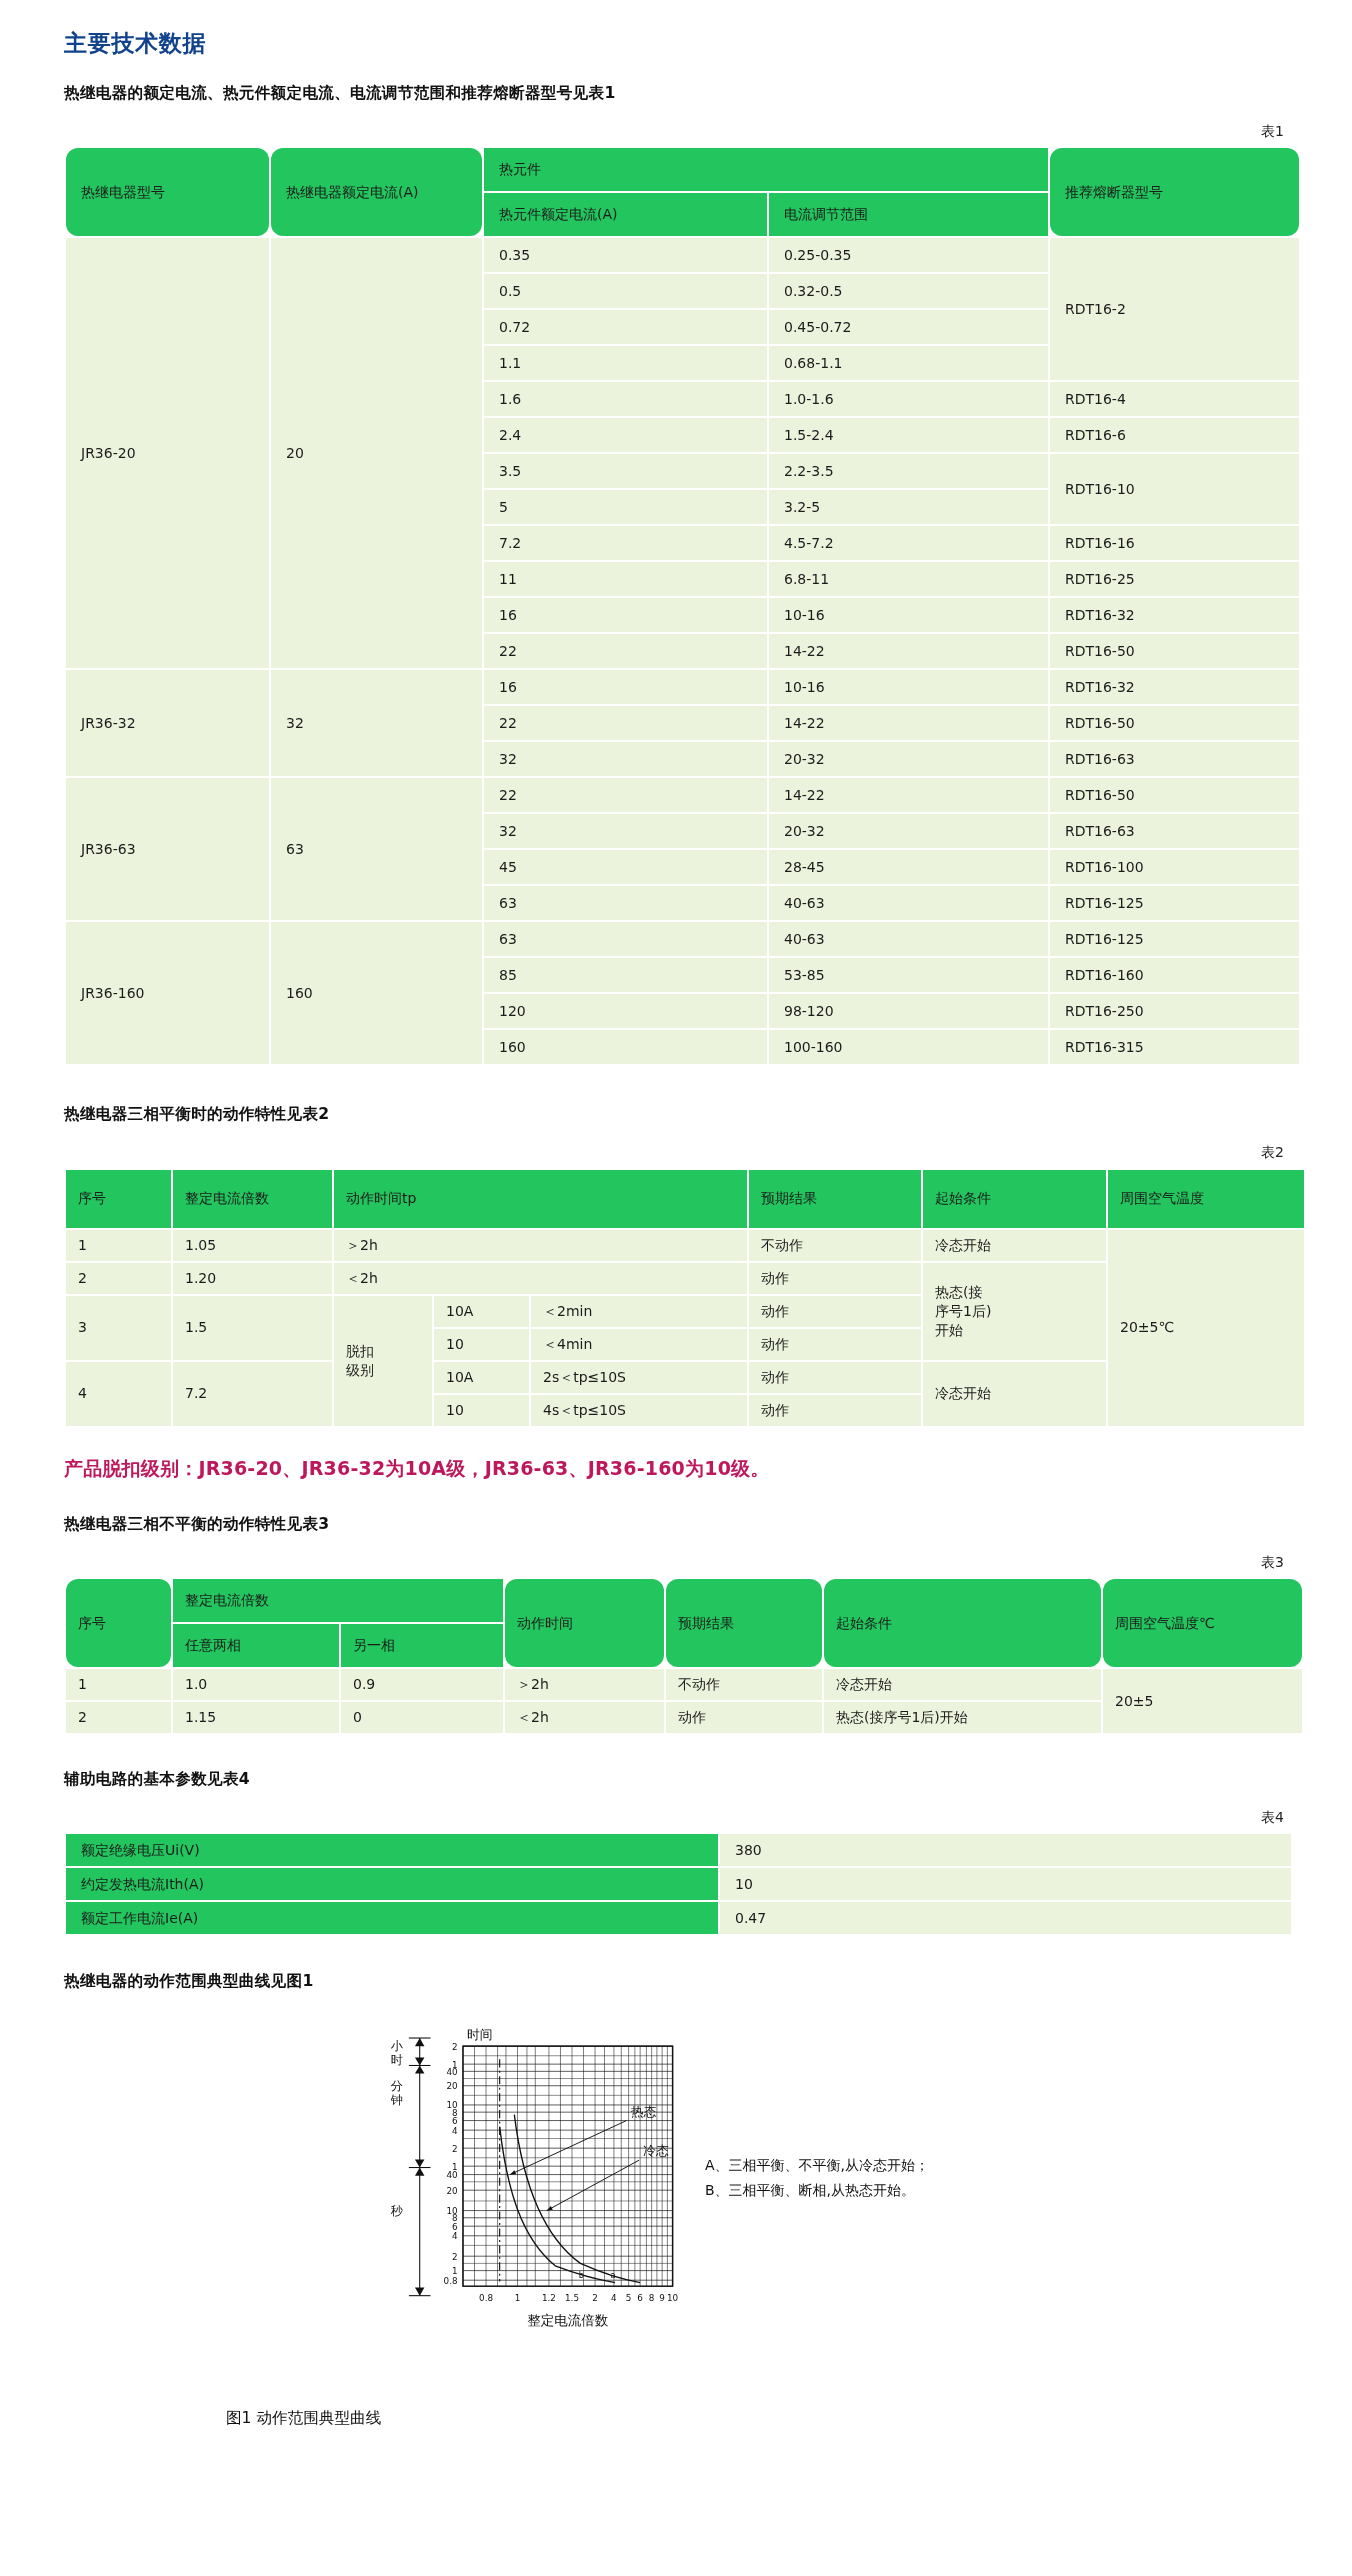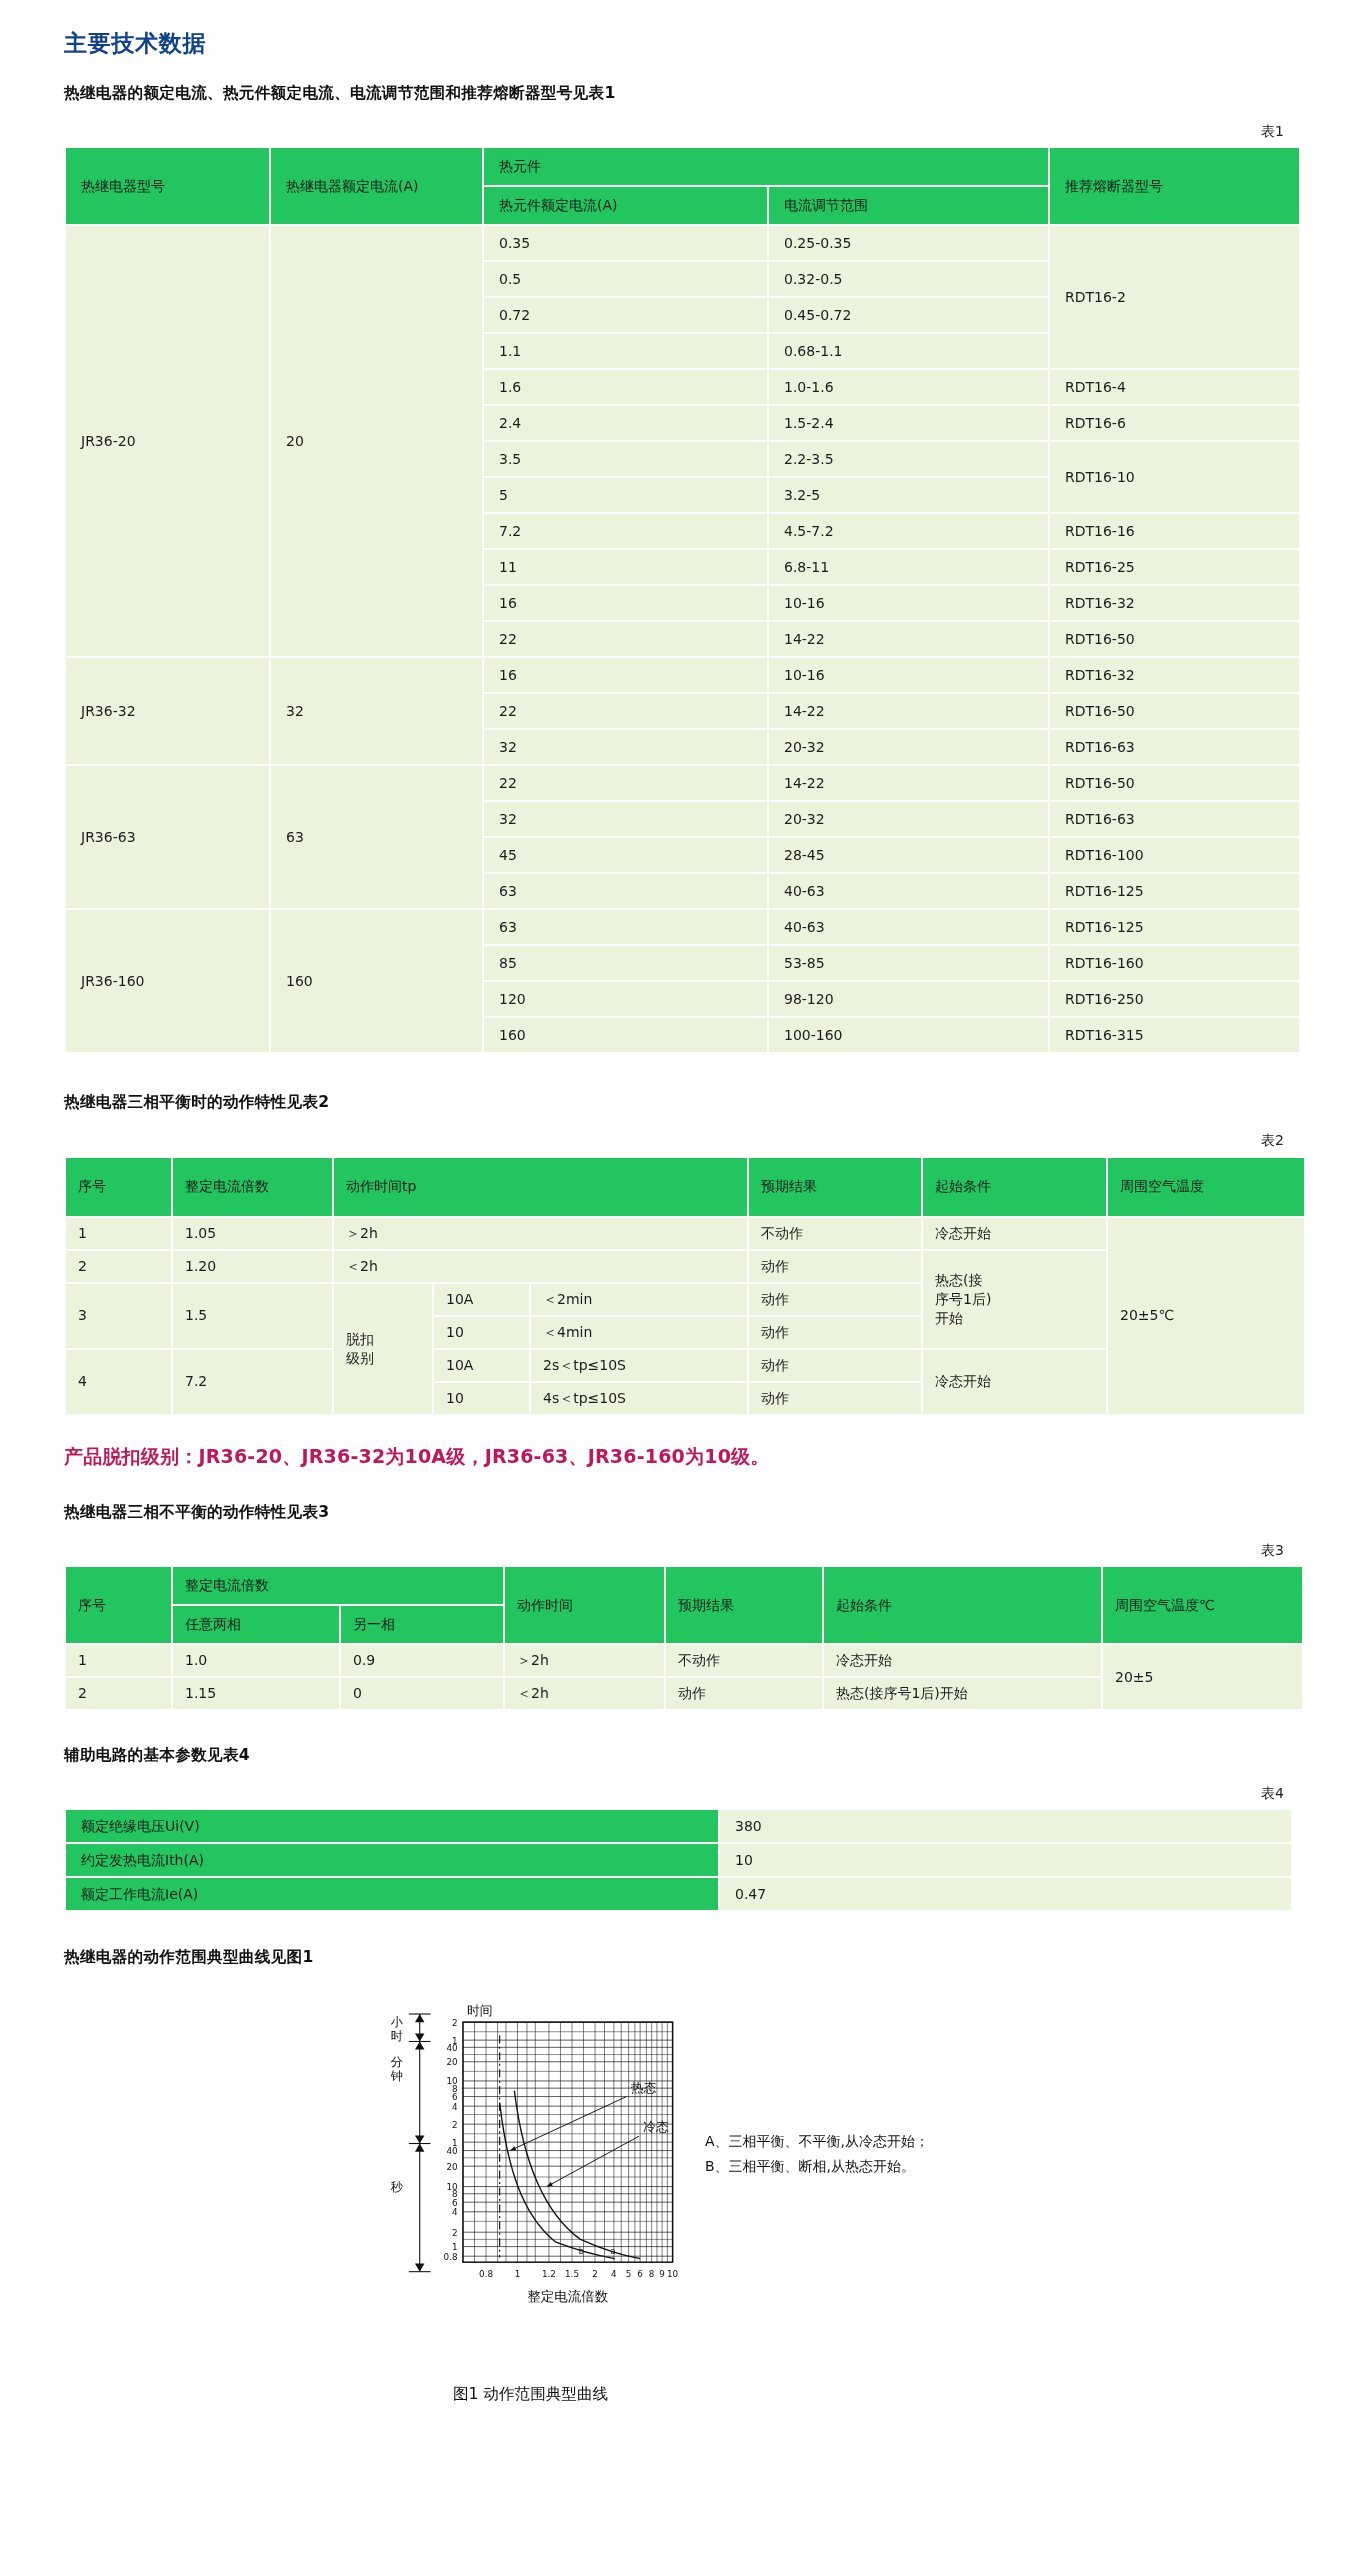--- a/index.html
+++ b/index.html
@@ -52,21 +52,21 @@
     padding:6px 15px;
     vertical-align:middle;
     text-align:left;
     border:none;
     line-height:1.35;
   }
   table.dt th, table.dt td.hd {
     background:#22c55e;
     font-weight:normal;
   }
-  table.dt th.tall { height:76px; }
+  table.dt th.tall { height:88px;border-radius:12px; }
 
   
   #table1 col.c1 { width:203px; }
   #table1 col.c2 { width:211px; }
   #table1 col.c3 { width:283px; }
   #table1 col.c4 { width:279px; }
   #table1 col.c5 { width:249px; }
   #table1 td.r { height:34px; }
 
   
@@ -101,21 +101,20 @@
     font-weight:bold;
     color:#be185d;
     margin:0;
     letter-spacing:0.2px;
   }
 
   
   .figure-wrap { position:relative; width:1224px; height:379px; margin:0; }
   .fig-caption {
     font-size:15.6px;
-    text-align:center;
     color:#111;
     margin:0;
     width:609px;
   }
   .legend-block {
     position:absolute;
     font-size:14px;
     line-height:1.75;
     color:#111;
     white-space:pre-line;

